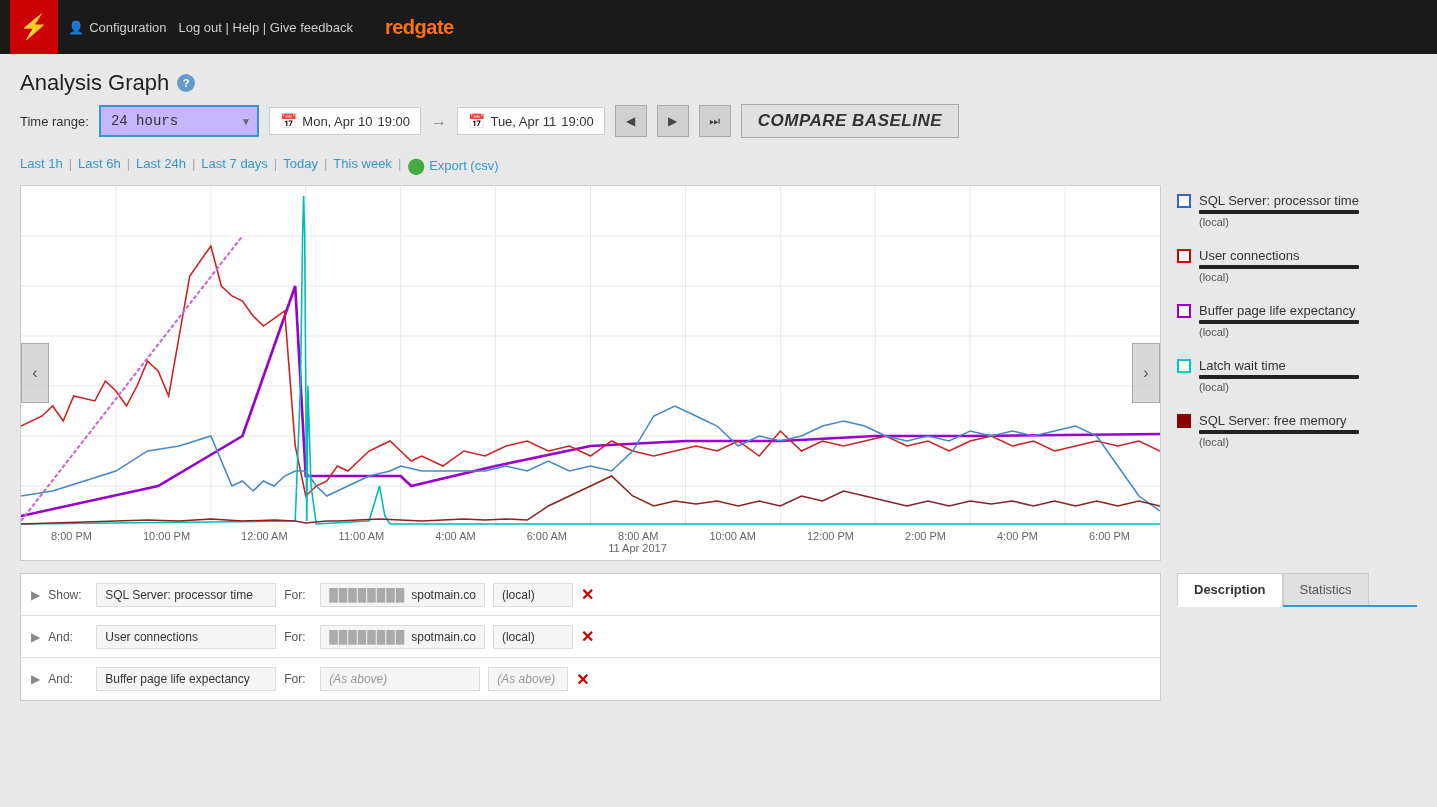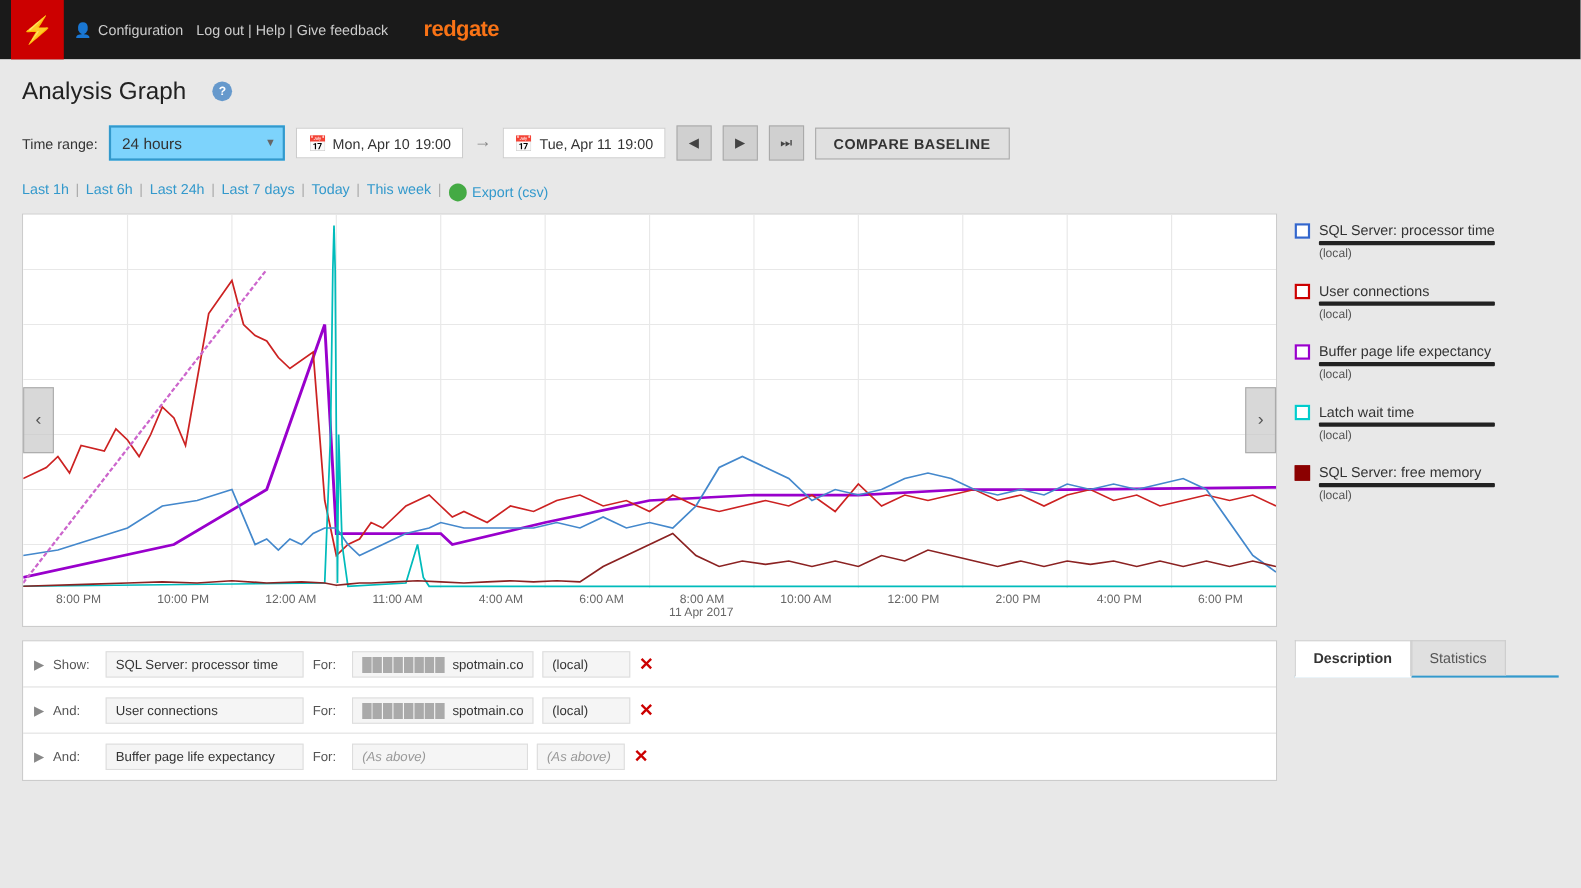--- a/index.html
+++ b/index.html
@@ -71,22 +71,22 @@
     
     .main-content {
       padding: 16px 20px;
       background: #e8e8e8;
       min-height: calc(100vh - 54px);
     }
 
     .page-title-row {
       display: flex;
       align-items: center;
-      gap: 24px;
-      margin-bottom: 18px;
+      gap: 8px;
+      margin-bottom: 8px;
     }
     .page-title {
       font-size: 22px;
       font-weight: normal;
       color: #222;
     }
     .info-icon {
       width: 18px;
       height: 18px;
       border-radius: 50%;
@@ -107,28 +107,29 @@
       gap: 10px;
       margin-bottom: 14px;
       flex-wrap: wrap;
     }
     .time-range-label {
       font-size: 13px;
       color: #333;
     }
     .time-range-select {
       border: 2px solid #3399cc;
-      background: #7dd3fc;
+      background: #c4b5fd;
       padding: 6px 30px 6px 10px;
       font-size: 14px;
       color: #333;
       appearance: none;
       cursor: pointer;
       min-width: 160px;
       position: relative;
+      font-family: Liberation Mono, monospace;
     }
     .select-wrapper {
       position: relative;
       display: inline-block;
     }
     .select-wrapper::after {
       content: '▼';
       position: absolute;
       right: 8px;
       top: 50%;
@@ -157,25 +158,26 @@
       align-items: center;
       justify-content: center;
       cursor: pointer;
       font-size: 12px;
       color: #444;
     }
     .compare-btn {
       background: #e0e0e0;
       border: 1px solid #aaa;
       padding: 6px 16px;
-      font-size: 13px;
+      font-size: 17px;
       font-weight: bold;
       cursor: pointer;
       color: #333;
       letter-spacing: 0.5px;
+      font-style: italic;
     }
     .arrow-separator { color: #888; font-size: 16px; }
 
     
     .quick-links {
       display: flex;
       align-items: flex-start;
       gap: 6px;
       margin-bottom: 10px;
       flex-wrap: wrap;

